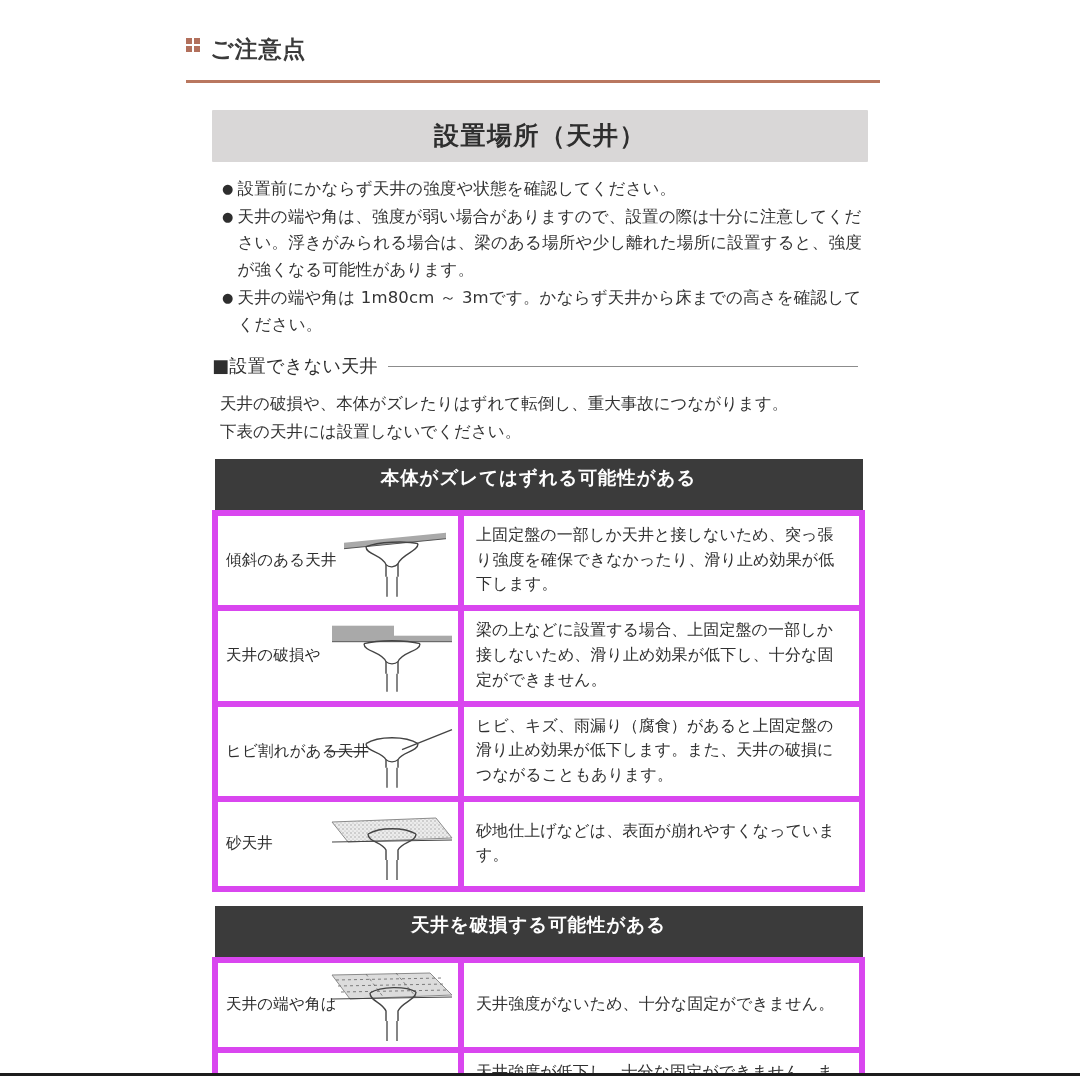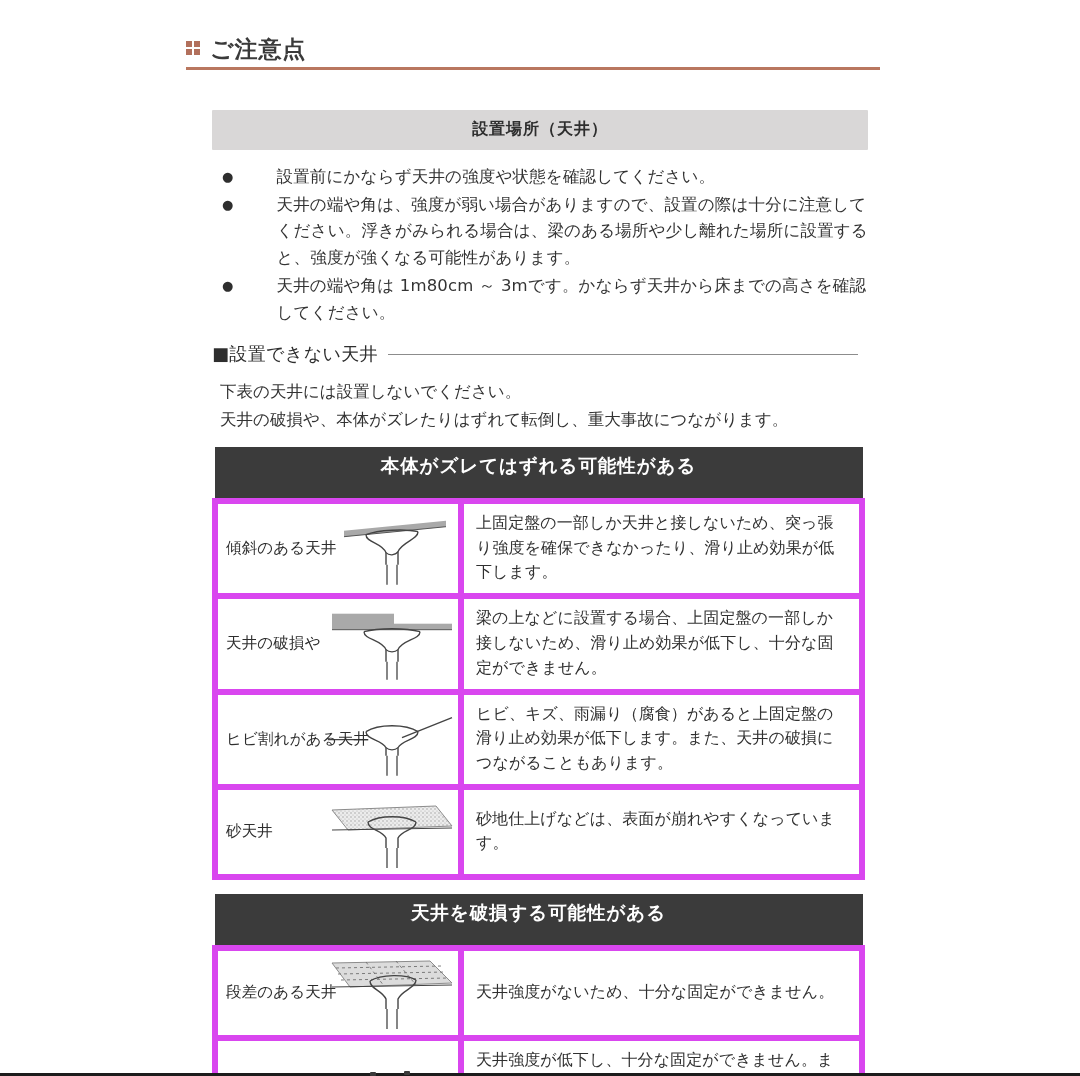--- a/index.html
+++ b/index.html
@@ -30,23 +30,22 @@
 
   
   .section-header {
     position: absolute;
     left: 186px;
     top: 38px;
     width: 694px;
   }
   .section-header-row {
     display: flex;
-    align-items: center;
     gap: 10px;
-    padding-bottom: 6px;
+    padding-bottom: 19px;
   }
   .grid-icon {
     display: grid;
     grid-template-columns: 6px 6px;
     grid-template-rows: 6px 6px;
     gap: 2px;
     margin-bottom: 4px;
   }
   .grid-icon i {
     display: block;
@@ -71,21 +70,21 @@
   .content {
     position: absolute;
     left: 212px;
     top: 110px;
     width: 656px;
   }
 
   .banner {
     background: #d9d7d7;
     text-align: center;
-    font-size: 16px;
+    font-size: 25px;
     font-weight: bold;
     color: #2e2e2e;
     letter-spacing: 0.06em;
     padding: 9px 0 10px;
     border-radius: 1px;
   }
 
   .bullet-list {
     margin-top: 14px;
     padding: 0 0 0 10px;
@@ -99,21 +98,21 @@
     margin-bottom: 1px;
     letter-spacing: 0.01em;
   }
   .bullet-dot {
     flex: 0 0 auto;
     margin-right: 4px;
     font-size: 13px;
     line-height: 1.95;
     color: #2e2e2e;
   }
-  .bullet-text { flex: 1 1 auto; margin-left: 39px; }
+  .bullet-text { flex: 1 1 auto; }
 
   .subhead {
     display: flex;
     align-items: center;
     gap: 10px;
     margin-top: 16px;
   }
   .subhead-label {
     font-size: 18px;
     font-weight: normal;
@@ -225,22 +224,22 @@
         <span class="bullet-text">天井の端や角は 1m80cm ～ 3mです。かならず天井から床までの高さを確認してください。</span>
       </div>
     </div>
 
     <div class="subhead">
       <span class="subhead-label">■設置できない天井</span>
       <span class="subhead-rule"></span>
     </div>
 
     <div class="lede">
+      <div>天井の破損や、本体がズレたりはずれて転倒し、重大事故につながります。</div>
       <div>下表の天井には設置しないでください。</div>
-      <div>天井の破損や、本体がズレたりはずれて転倒し、重大事故につながります。</div>
     </div>
 
     <table class="risk-table">
       <tbody>
           <tr>
         <td class="thead-cell" colspan="2">本体がズレてはずれる可能性がある</td>
       </tr>
 
       <tr>
         <td class="cell-label">
@@ -325,21 +324,21 @@
       </table>
 
     <table class="risk-table">
       <tbody>
           <tr>
         <td class="thead-cell" colspan="2">天井を破損する可能性がある</td>
       </tr>
 
       <tr>
         <td class="cell-label">
-          <span class="label-text">段差のある天井</span>
+          <span class="label-text">天井の端や角は</span>
           <span class="cell-figure">
             <svg viewBox="0 0 132 72" preserveAspectRatio="xMidYMid meet">
               <polygon points="6,6 104,4 126,26 24,30" fill="#dcdcdc" stroke="#8c8c8c" stroke-width="1"></polygon>
               <g stroke="#6f6f6f" stroke-width="0.9" stroke-dasharray="3,3">
                 <line x1="10" y1="11" x2="116" y2="9"></line>
                 <line x1="12" y1="17" x2="120" y2="15"></line>
                 <line x1="15" y1="23" x2="123" y2="21"></line>
                 <line x1="40" y1="5" x2="58" y2="29"></line>
                 <line x1="70" y1="4" x2="90" y2="28"></line>
               </g>

